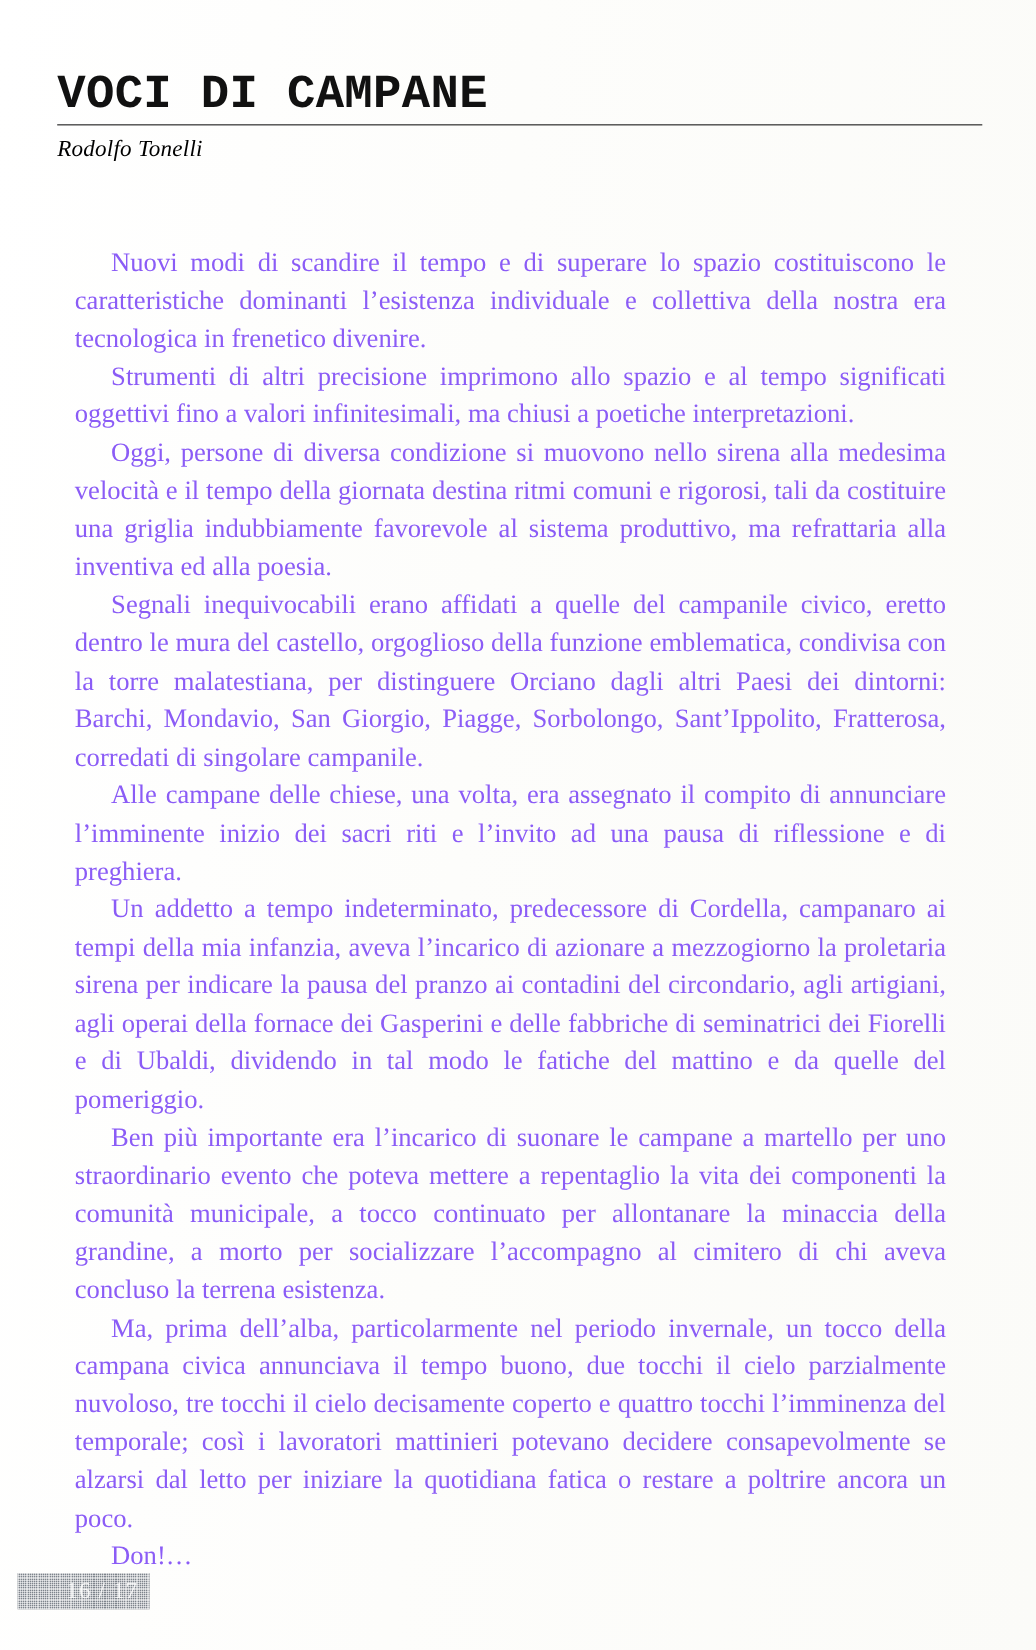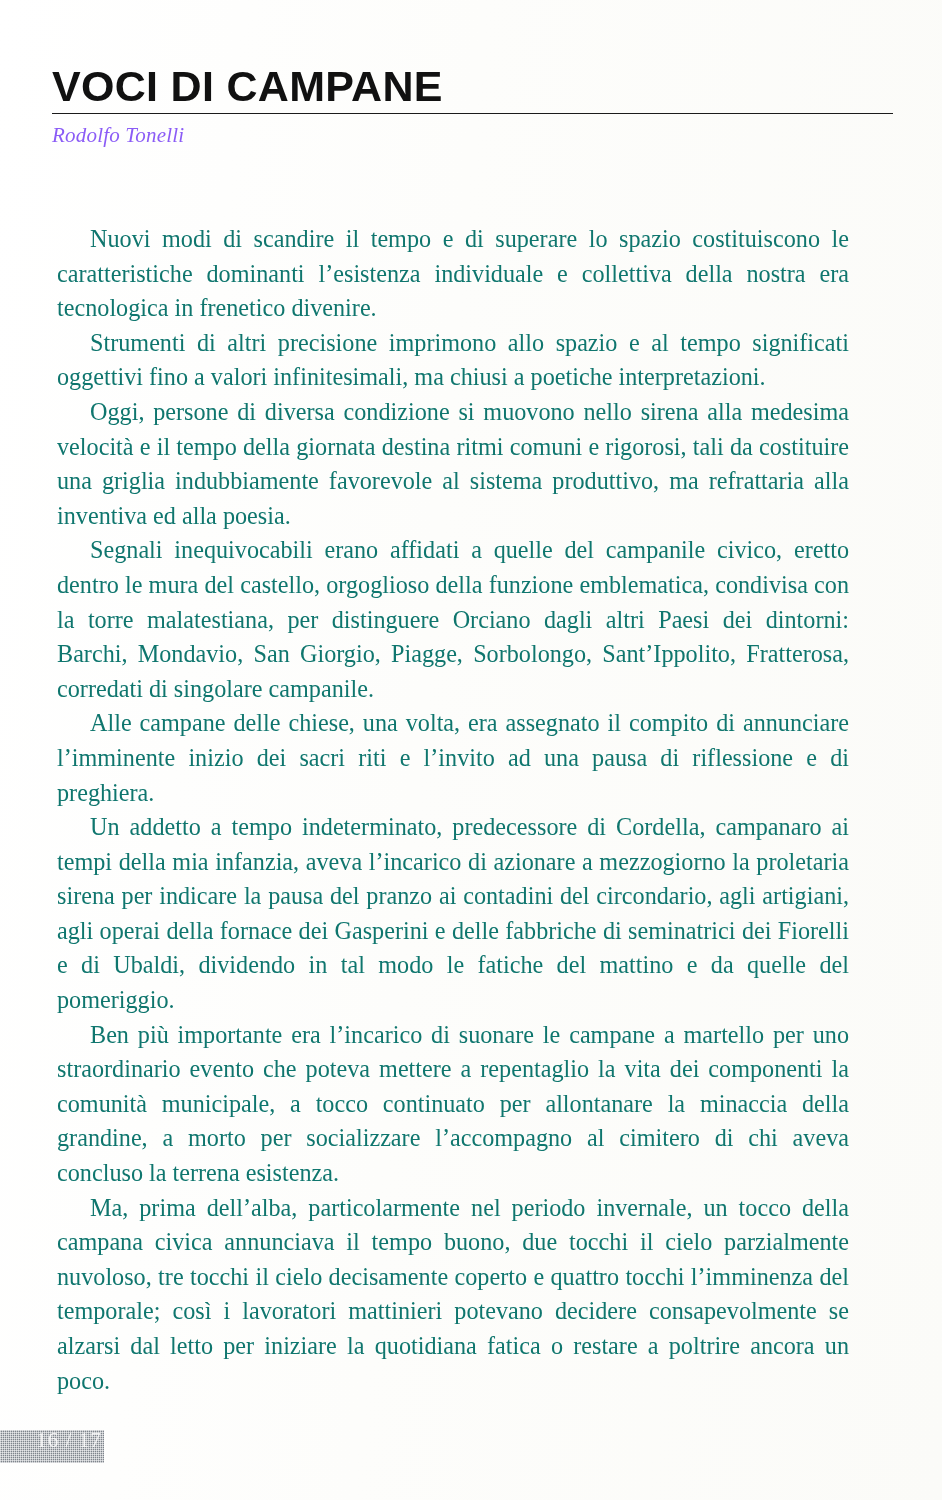--- a/index.html
+++ b/index.html
@@ -33,21 +33,21 @@
 
   
   .masthead {
     position: absolute;
     left: 52px;
     top: 62px;
     width: 842px;
   }
 
   .article-title {
-    font-family: Liberation Sans, sans-serif;
+    font-family: Liberation Mono, monospace;
     font-weight: bold;
     font-size: 43px;
     line-height: 48px;
     letter-spacing: 0.3px;
     color: #111111;
     margin: 0;
     white-space: nowrap;
   }
 
   .title-rule {
@@ -55,56 +55,57 @@
     width: 841px;
     height: 0;
     border-top: 1.6px solid #1b1b1b;
   }
 
   .byline {
     margin-top: 9px;
     font-style: italic;
     font-size: 21px;
     line-height: 24px;
-    color: #8b5cf6;
+    color: #000000;
     letter-spacing: 0.2px;
   }
 
   
   .article-body {
     position: absolute;
-    left: 57px;
+    left: 68px;
     top: 222px;
     width: 792px;
     font-size: 24.2px;
     line-height: 34.6px;
     text-align: justify;
     text-justify: inter-word;
     hyphens: auto;
     -webkit-hyphens: auto;
-    color: #0f766e;
+    color: #8b5cf6;
   }
 
   .article-body p {
     margin: 0;
     text-indent: 33px;
   }
 
   .article-body p.last-line {
     text-align: left;
   }
 
   
   .page-marker {
     position: absolute;
-    left: 0;
+    left: 16px;
     top: 1430px;
-    width: 104px;
+    width: 120px;
     height: 33px;
     display: flex;
+    align-items: center;
     justify-content: center;
     background-color: #7e848c;
     background-image:
       repeating-linear-gradient(0deg,   rgba(255,255,255,0.55) 0 1px, rgba(0,0,0,0) 1px 2px),
       repeating-linear-gradient(90deg,  rgba(255,255,255,0.55) 0 1px, rgba(0,0,0,0) 1px 2px);
   }
 
   .page-marker-label {
     font-size: 21px;
     line-height: 21px;
@@ -129,19 +130,20 @@
 
   <div class="article-body">
     <p>Nuovi modi di scandire il tempo e di superare lo spazio costituiscono le caratteristiche dominanti l’esistenza individuale e collettiva della nostra era tecnologica in frenetico divenire.</p>
     <p>Strumenti di altri precisione imprimono allo spazio e al tempo significati oggettivi fino a valori infinitesimali, ma chiusi  a poetiche interpretazioni.</p>
     <p>Oggi, persone di diversa condizione si muovono nello sirena alla medesima velocità e il tempo della giornata destina ritmi comuni e rigorosi, tali da costituire una griglia indubbiamente favorevole al sistema produttivo, ma refrattaria alla inventiva ed alla poesia.</p>
     <p>Segnali inequivocabili erano affidati a quelle del campanile civico, eretto dentro le mura del castello, orgoglioso della funzione emblematica, condivisa con la torre malatestiana, per distinguere Orciano dagli altri Paesi dei dintorni: Barchi, Mondavio, San Giorgio, Piagge, Sorbolongo, Sant’Ippolito, Fratterosa, corredati di singolare campanile.</p>
     <p>Alle campane delle chiese, una volta, era assegnato il compito di annunciare l’imminente inizio dei  sacri riti  e l’invito ad una pausa di riflessione e di preghiera.</p>
     <p>Un addetto a tempo indeterminato, predecessore di Cordella, campanaro ai tempi della mia infanzia, aveva l’incarico di azionare a mezzogiorno la proletaria sirena  per indicare la pausa del pranzo ai contadini del circondario, agli artigiani, agli operai della fornace dei Gasperini e delle fabbriche di seminatrici dei Fiorelli e di Ubaldi, dividendo in tal modo le fatiche del mattino e da quelle del pomeriggio.</p>
     <p>Ben più importante era l’incarico di suonare le campane a martello per uno straordinario evento che poteva mettere a repentaglio la vita dei componenti la comunità municipale, a tocco continuato per allontanare la minaccia della grandine, a morto per socializzare l’accompagno al cimitero di chi aveva concluso la terrena esistenza.</p>
     <p>Ma, prima dell’alba,  particolarmente nel periodo invernale, un tocco della campana civica annunciava il tempo buono, due tocchi il cielo parzialmente nuvoloso, tre tocchi il cielo decisamente coperto e quattro tocchi l’imminenza del temporale; così i lavoratori mattinieri potevano decidere consapevolmente se alzarsi dal letto per iniziare la quotidiana fatica o restare a poltrire ancora un poco.</p>
+    <p class="last-line">Don!…</p>
   </div>
 
   <div class="page-marker">
     <span class="page-marker-label">16 / 17</span>
   </div>
 
 </div>
 
 </body></html>

